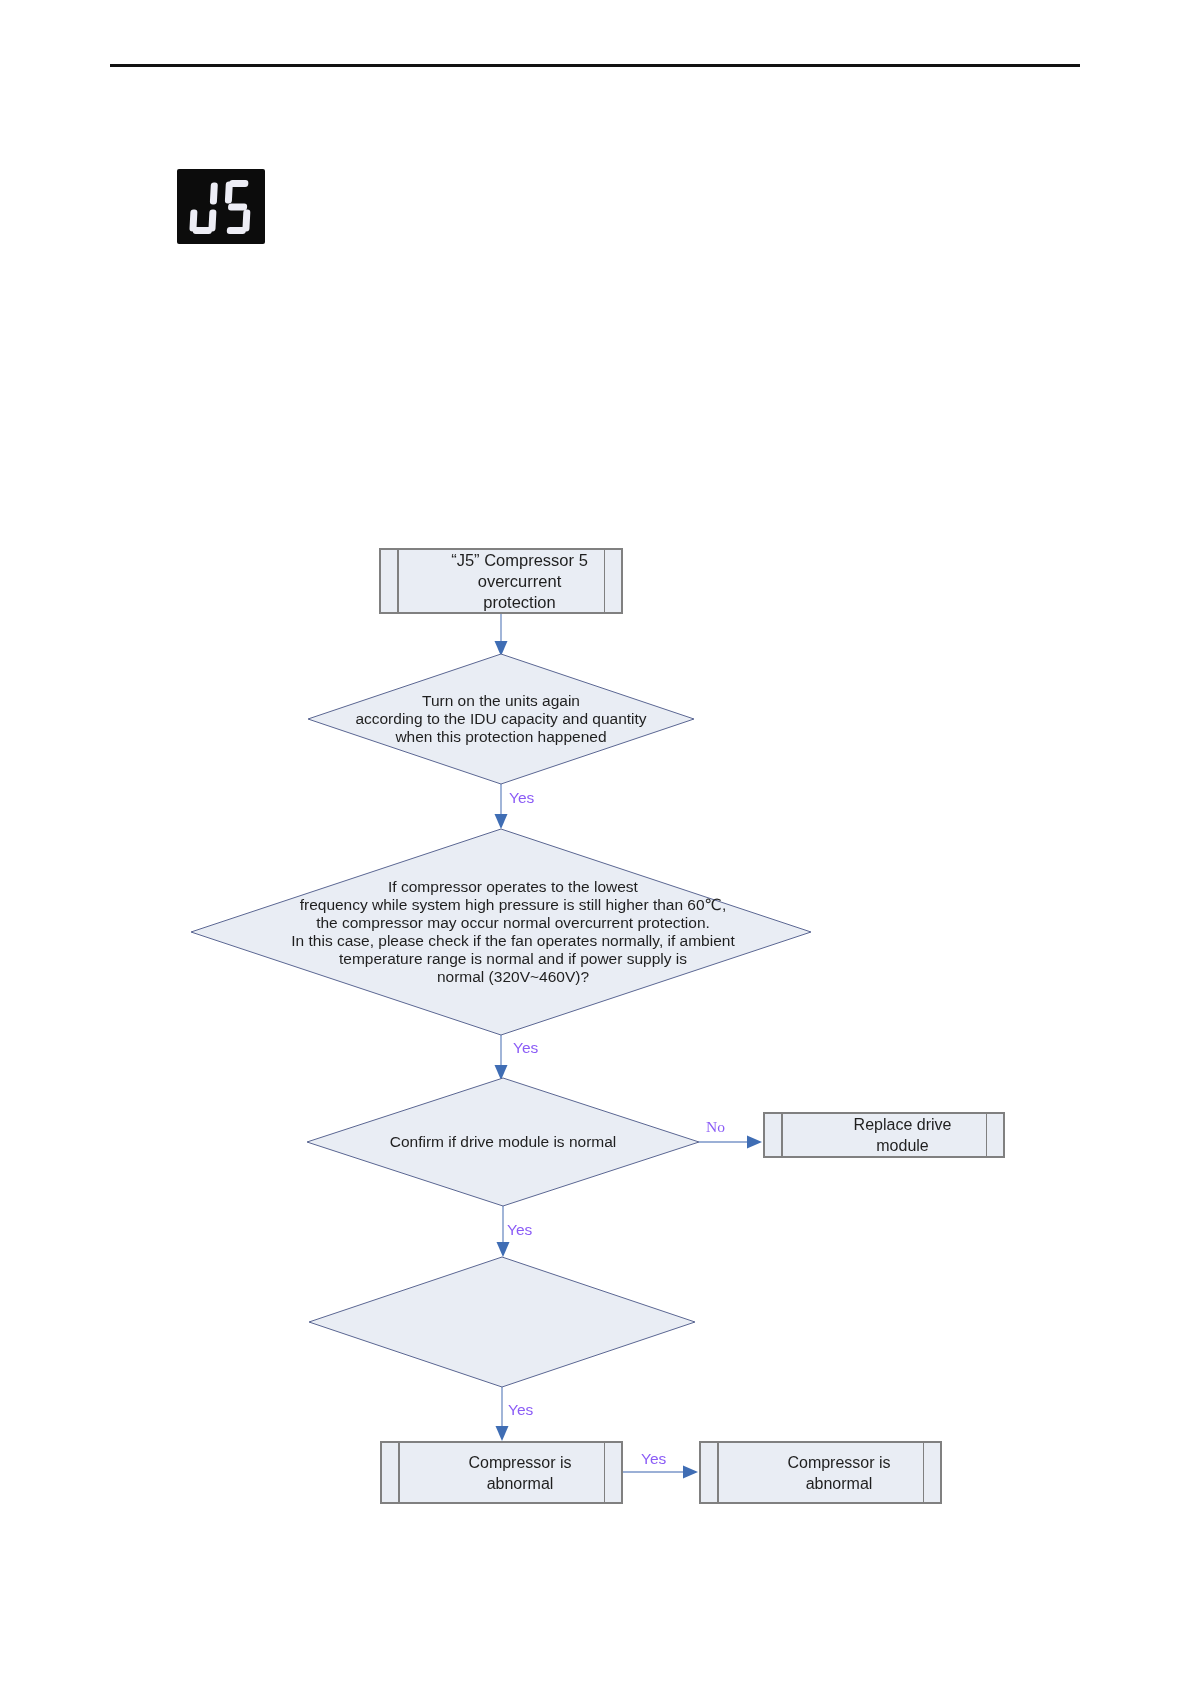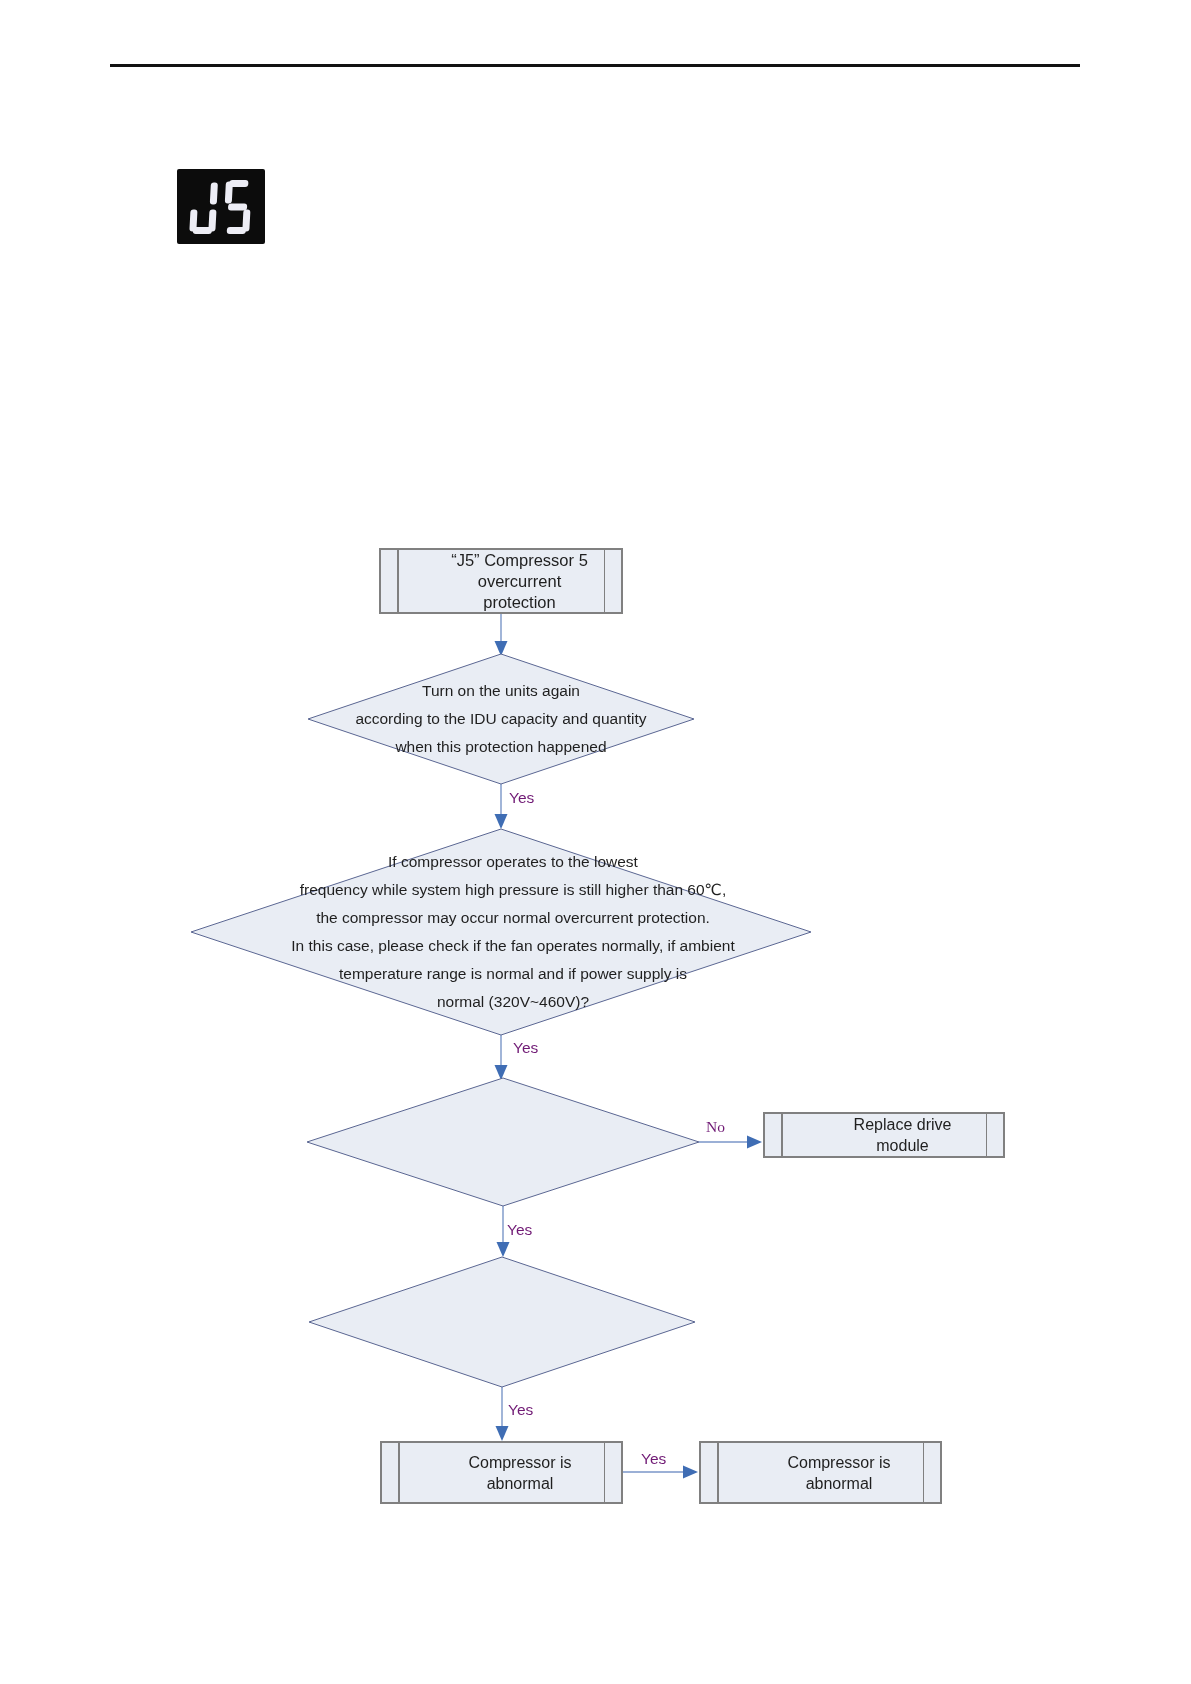--- a/index.html
+++ b/index.html
@@ -19,32 +19,32 @@
     font-family:"Liberation Sans","DejaVu Sans",sans-serif;color:var(--text-color);
   }
   .divider{position:absolute;left:110px;top:64px;width:970px;height:2.5px;background:var(--divider-color);}
   .seg-display{position:absolute;left:177px;top:169px;width:88px;height:75px;}
   .flow-svg{position:absolute;left:0;top:0;width:1191px;height:1684px;}
   .flow-svg polygon.diamond{fill:var(--node-fill);stroke:var(--diamond-border);stroke-width:1;}
   .flow-svg line.conn{stroke:var(--connector-line);stroke-width:1.4;}
   .flow-svg polygon.ah{fill:var(--arrowhead);stroke:none;}
   .dtext{
     position:absolute;display:flex;align-items:center;justify-content:center;
-    text-align:center;white-space:pre-line;font-size:15.5px;line-height:28px;color:var(--text-color);
+    text-align:center;white-space:pre-line;font-size:15.5px;line-height:18px;color:var(--text-color);
   }
   .pbox{
     position:absolute;background:var(--node-fill);border:2px solid var(--box-border);
     box-sizing:border-box;display:flex;align-items:center;
     text-align:center;white-space:pre-line;font-size:16px;line-height:21px;color:var(--text-color);padding-left:37px;
   }
   .pbox .strut{position:absolute;top:0;bottom:0;width:1.5px;background:var(--box-border);}
   .pbox .strut.l{left:16px;}
   .pbox .strut.r{right:16px;}
   .pbox .pbox-label{position:relative;padding:0 24px;}
-  .edge-label{position:absolute;font-size:15.5px;color:#701a75;}
+  .edge-label{position:absolute;font-size:15.5px;color:#8b5cf6;}
 </style>
 </head>
 <body>
 
 <div class="page">
 
   <div class="divider"></div>
 
   <div class="seg-display" title="J5">
     <svg width="88" height="75" viewBox="0 0 88 75">
@@ -113,20 +113,21 @@
 
   <div class="dtext" style="left:311px;top:654px;width:380px;height:130px;">Turn on the units again
 according to the IDU capacity and quantity
 when this protection happened</div>
   <div class="dtext" style="left:203px;top:829px;width:620px;height:206px;">If compressor operates to the lowest
 frequency while system high pressure is still higher than 60℃,
 the compressor may occur normal overcurrent protection.
 In this case, please check if the fan operates normally, if ambient
 temperature range is normal and if power supply is
 normal (320V~460V)?</div>
+  <div class="dtext" style="left:307px;top:1078px;width:392px;height:128px;">Confirm if drive module is normal</div>
 
   <div class="pbox" style="left:763px;top:1112px;width:242px;height:46px;">
     <div class="strut l"></div>
     <div class="strut r"></div>
     <div class="pbox-label">Replace drive module</div>
   </div>
 
   <div class="pbox" style="left:380px;top:1441px;width:243px;height:63px;">
     <div class="strut l"></div>
     <div class="strut r"></div>

